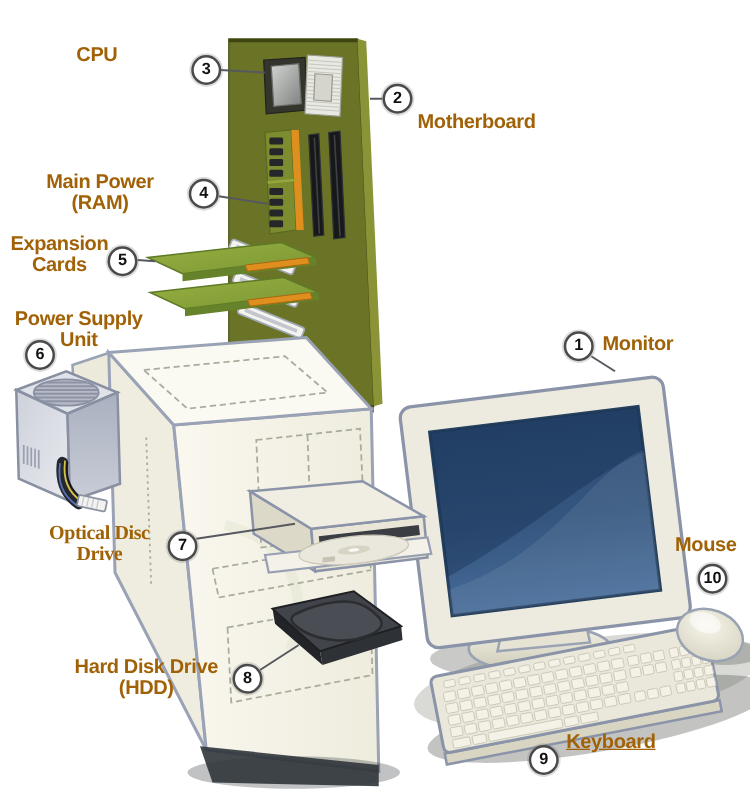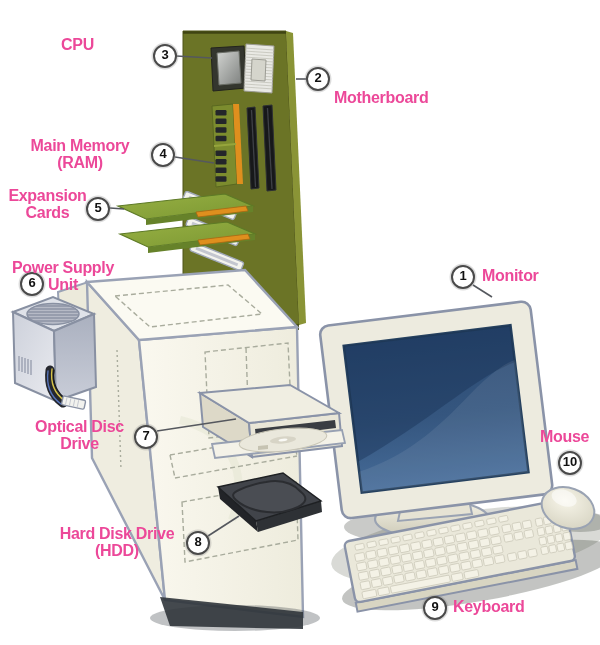--- a/index.html
+++ b/index.html
@@ -1,19 +1,19 @@
 <!DOCTYPE html>
 <html style="--background: #ffffff; --label-text: #1c1c1c; --callout-border: #4a4a4a; --callout-fill: #ffffff; --leader-line: #55585e; --motherboard-green: #6b7426; --motherboard-edge: #8a9436; --card-green: #8fa93c; --connector-orange: #df8f1e; --slot-black: #17181a; --case-white: #f7f5ea; --case-outline: #9aa2b5; --dash-line: #a9ac9d; --screen-blue-dark: #223f63; --screen-blue: #446a97; --bezel-cream: #edebdf; --hardware-cream: #f0eee2; --psu-grey: #c6cad4; --hdd-dark: #41444a; --shadow-olive: #4a5140;"><head>
 <meta charset="utf-8">
 <style>
   html,body{margin:0;padding:0;background:#fff;}
   .stage{position:relative;width:600px;height:645px;background:#fff;overflow:hidden;
          font-family:"Liberation Sans",sans-serif;}
   .scene{position:absolute;left:0;top:0;}
-  .lbl{position:absolute;font-weight:700;font-size:16px;line-height:16.5px;color:#ec4899;
+  .lbl{position:absolute;font-weight:700;font-size:16px;line-height:16.5px;color:#a16207;
        letter-spacing:-0.3px;white-space:nowrap;}
   .lbl.center{text-align:center;}
   .lbl span{display:block;}
   .num{position:absolute;width:24px;height:24px;box-sizing:border-box;border:2.5px solid #4a4a4a;
        border-radius:50%;background:#fff;color:#111;text-align:center;
        font:700 13px/18.5px "Liberation Sans",sans-serif;
        box-shadow:0 0 0 1.5px rgba(130,130,130,.28);}
   .key{fill:#f4f2e6;stroke:#c9c6b6;stroke-width:.7;}
   .chip{fill:#24262a;}
   .f-mobo{fill:var(--motherboard-green);}
@@ -369,42 +369,42 @@
 <div class="num" style="left:423px;top:596px;">9</div>
 <div class="num" style="left:558px;top:451px;">10</div>
 
 <div class="lbl center" style="left:5px;top:37px;width:145px;">
   <span>CPU</span>
 </div>
 <div class="lbl" style="left:334px;top:70px;margin-top:20px;">
   <span>Motherboard</span>
 </div>
 <div class="lbl center" style="left:10px;top:138px;width:140px;">
-  <span>Main Memory</span>
+  <span>Main Power</span>
       <span>(RAM)</span>
 </div>
 <div class="lbl center" style="left:0px;top:188px;width:95px;">
   <span>Expansion</span>
       <span>Cards</span>
 </div>
-<div class="lbl center" style="left:2px;top:248px;width:122px;margin-top:12px;">
+<div class="lbl center" style="left:2px;top:248px;width:122px;">
   <span>Power Supply</span>
       <span>Unit</span>
 </div>
 <div class="lbl" style="left:482px;top:268px;text-align:right;">
   <span>Monitor</span>
 </div>
-<div class="lbl center" style="left:12px;top:419px;width:135px;">
+<div class="lbl center" style="left:12px;top:419px;width:135px;font-family:Liberation Serif, serif;">
   <span>Optical Disc</span>
       <span>Drive</span>
 </div>
 <div class="lbl center" style="left:38px;top:526px;width:158px;">
   <span>Hard Disk Drive</span>
       <span>(HDD)</span>
 </div>
-<div class="lbl" style="left:453px;top:599px;">
+<div class="lbl" style="left:453px;top:586px;text-decoration:underline;">
   <span>Keyboard</span>
 </div>
 <div class="lbl" style="left:540px;top:429px;">
   <span>Mouse</span>
 </div>
 
 </div>
 
 </body></html>

